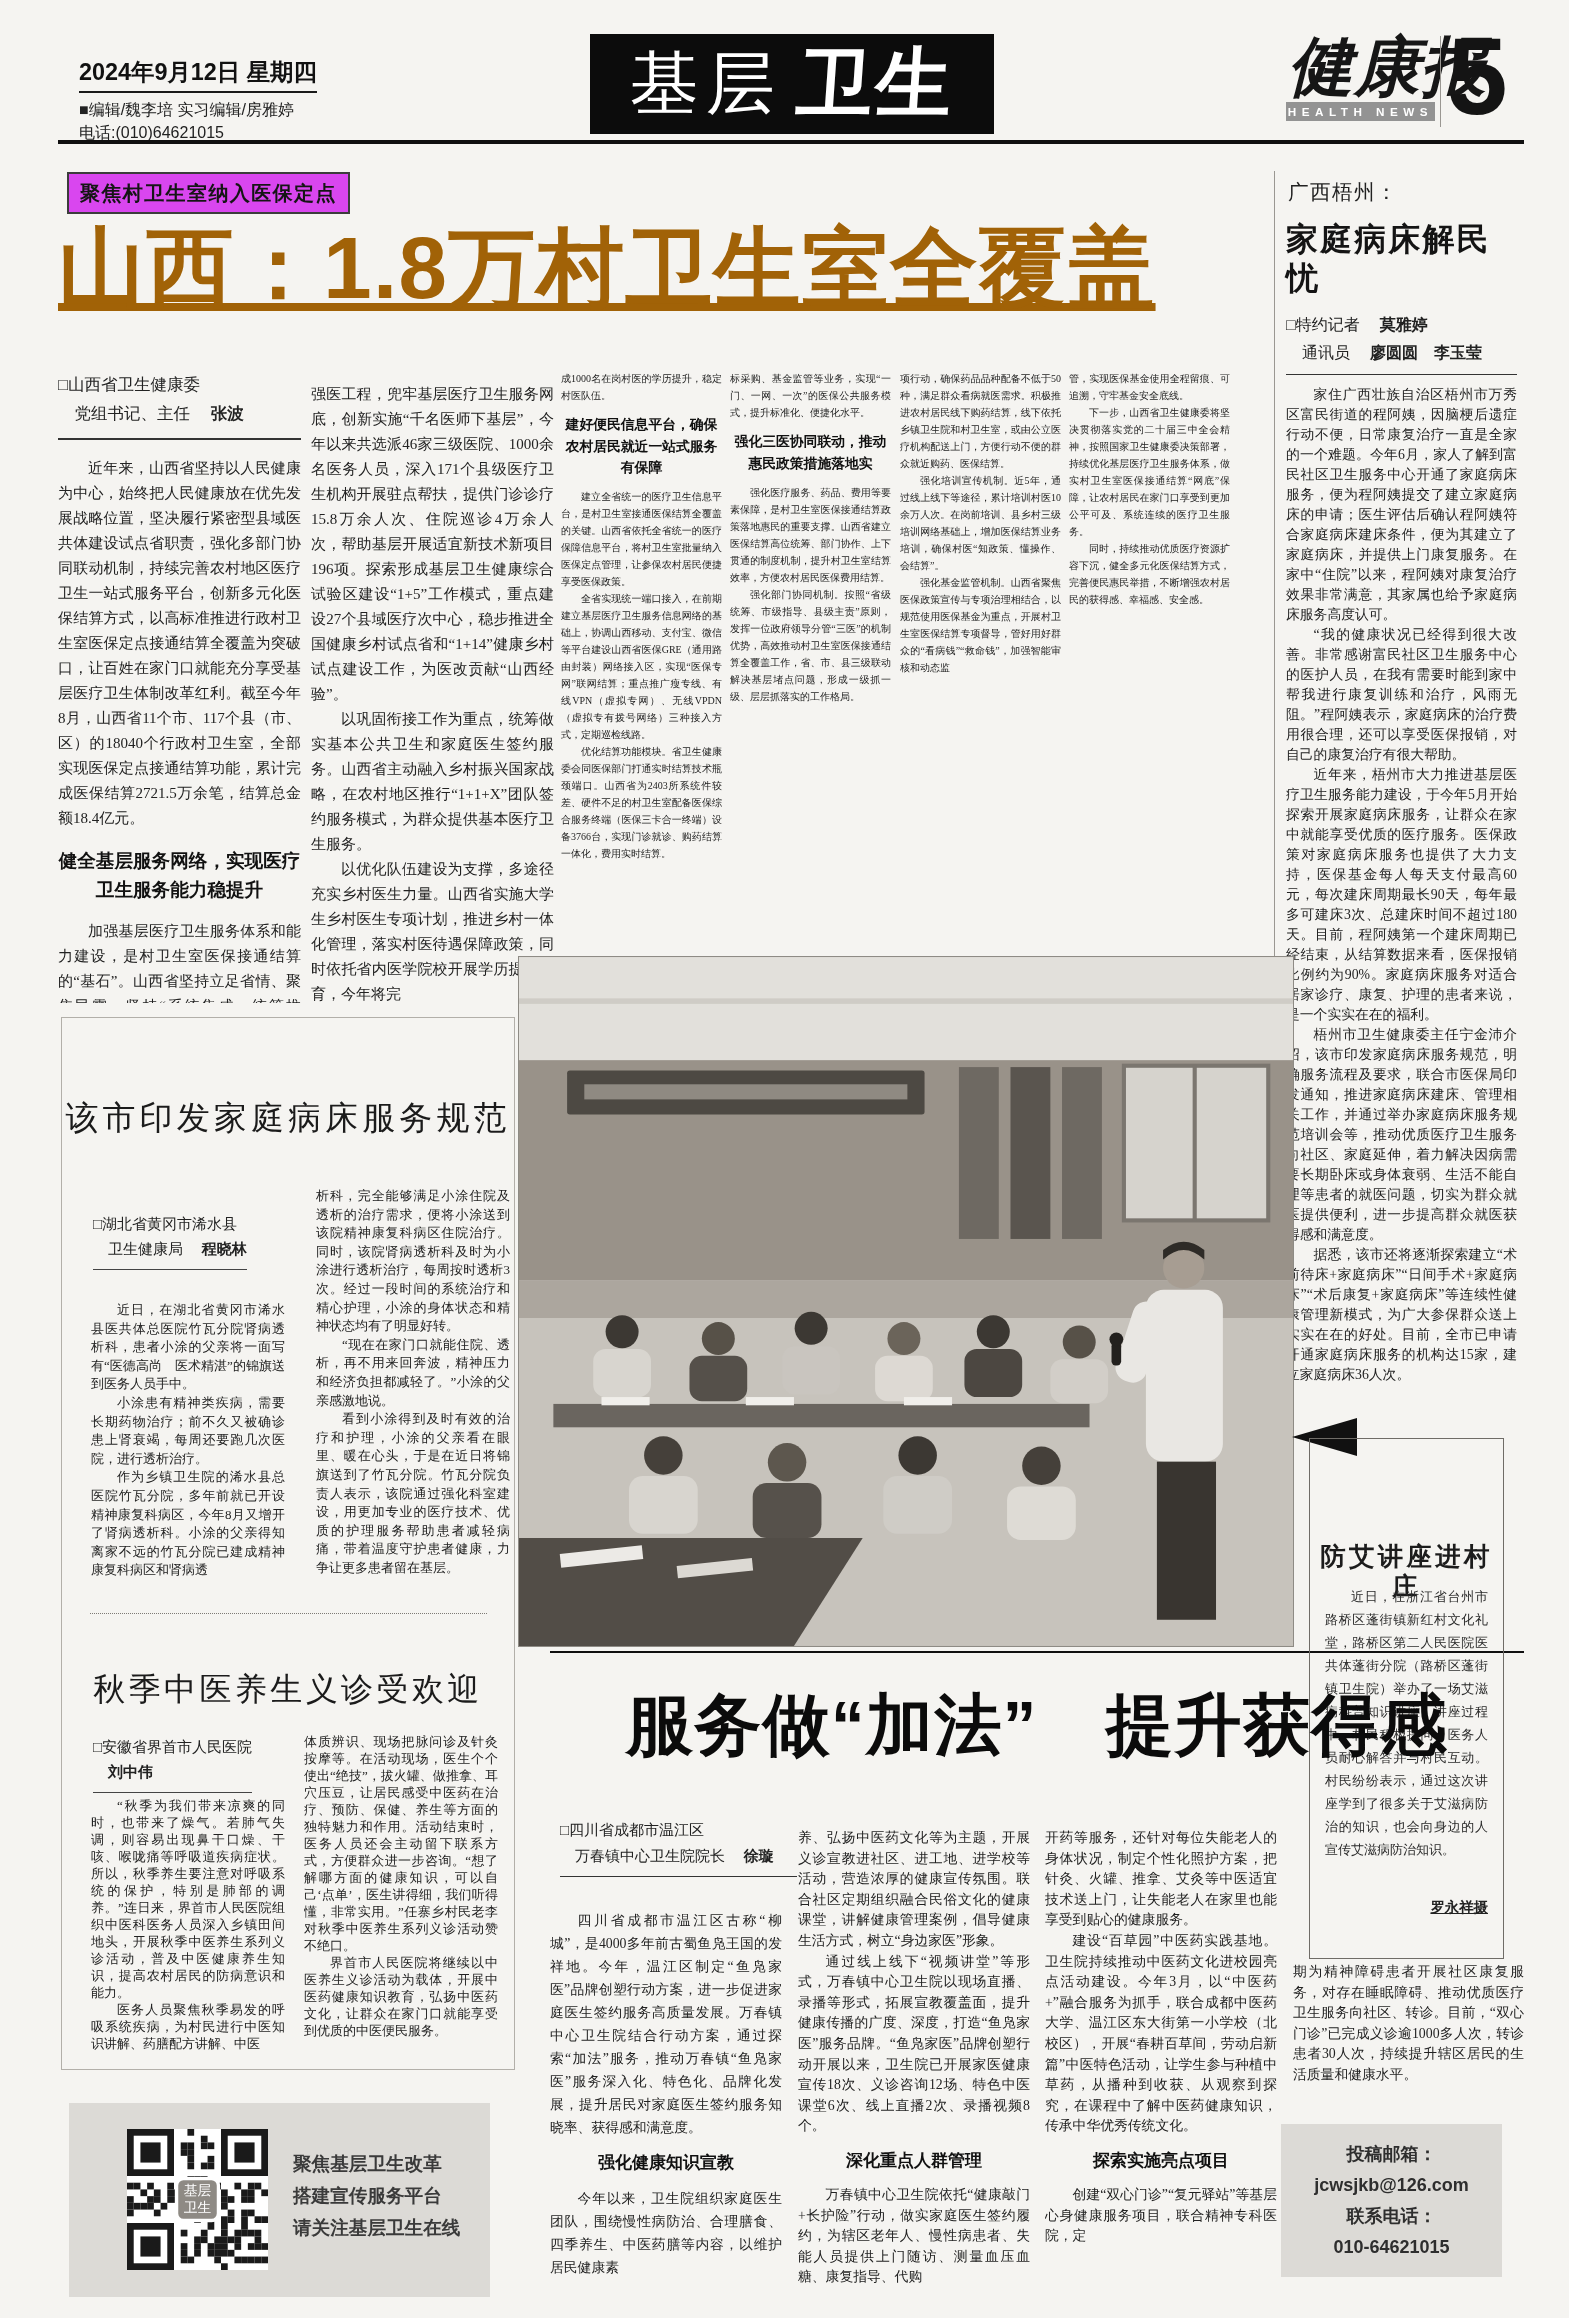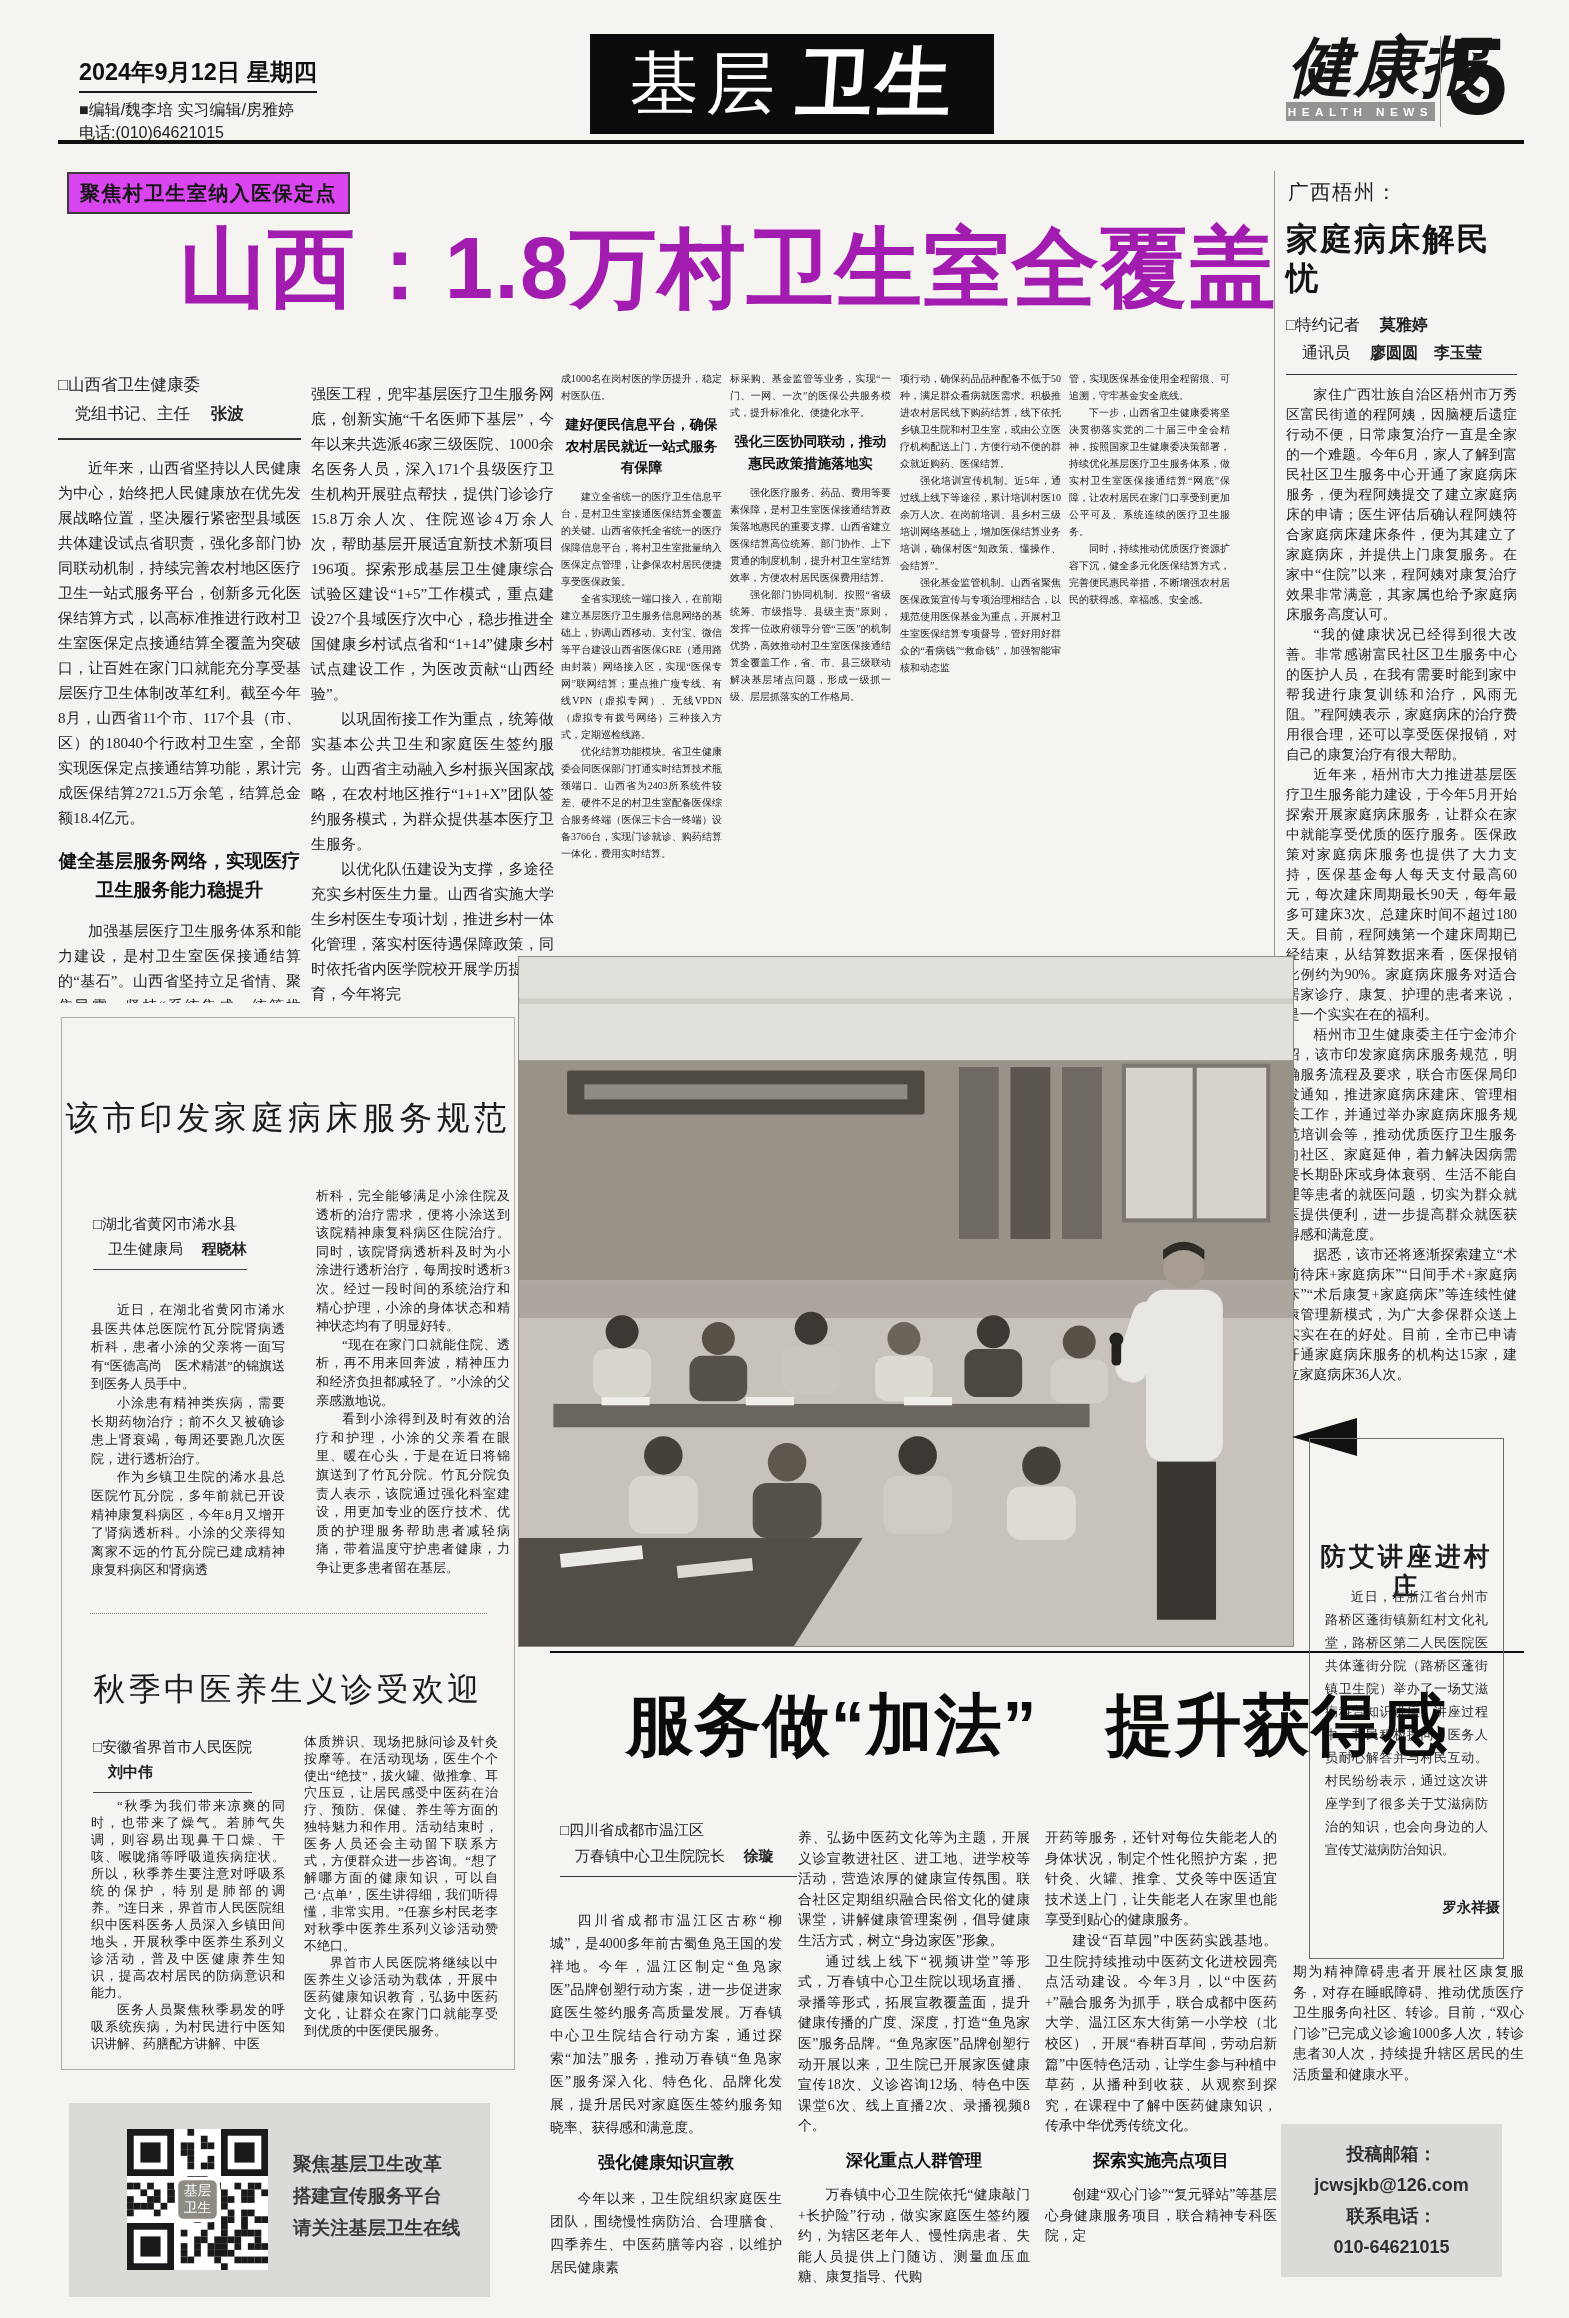--- a/index.html
+++ b/index.html
@@ -15,22 +15,22 @@
   .section-t1{font:500 69px "Liberation Serif",serif;letter-spacing:6.9px;}
   .section-t2{font:900 76px "Liberation Serif",serif;transform:skewX(-4deg);letter-spacing:2.8px;}
   .brand{font:italic 900 65px/69px "Liberation Serif",serif;color:#161616;letter-spacing:1.4px;}
   .brand-bar{background:#939393;color:#fff;font:bold 11.7px/19px "Liberation Sans",sans-serif;
              letter-spacing:5.5px;text-align:center;}
   .pagenum{font:900 109px/109px "Liberation Sans",sans-serif;color:#141414;}
   .hrule{background:#101010;}
   
   .kicker{border:2.1px solid #3c3c3c;padding:5.5px 11px;font:bold 20px "Liberation Serif",serif;
           color:#151515;background:#d946ef;letter-spacing:1.4px;}
-  .main-headline{text-align:right;font:900 87px/96px "Liberation Sans","DejaVu Sans",sans-serif;
-          color:#a21caf;letter-spacing:1.4px;white-space:nowrap;}
+  .main-headline{text-align:left;font:900 87px/96px "Liberation Sans","DejaVu Sans",sans-serif;
+          color:#a16207;letter-spacing:1.4px;white-space:nowrap;text-decoration:underline;}
   .mcol{overflow:hidden;text-align:justify;}
   .mcol-w{width:243px;height:633px;font:15px/25px "Liberation Serif",serif;}
   .mcol-n{width:161px;height:576px;font:10px/17px "Liberation Serif",serif;}
   .bp{margin:0;text-indent:2em;}
   .bp.cont{text-indent:0;}
   .colhead{font-family:"Liberation Sans",sans-serif;font-weight:bold;text-align:center;color:#111;}
   .mcol-w .colhead{font-size:18.6px;line-height:29px;margin:15px 0;}
   .mcol-n .colhead{font-size:13.8px;line-height:21.3px;margin:10.3px 0;}
   .byline-box{border-bottom:2.1px solid #333;padding-bottom:9.6px;margin-bottom:16.5px;
               font:16.5px/29px "Liberation Serif",serif;text-indent:0;}
@@ -249,21 +249,21 @@
       <rect x="230" y="880" width="110" height="18" fill="#dcd9d3" transform="rotate(-6 285 889)"></rect>
     </svg>
   </div>
 
   <div class="abs hrule" style="left:550px;top:1651px;width:974px;height:2.1px;"></div>
 
   <div class="abs fa-arrow" style="left:1292px;top:1418px;"></div>
   <div class="abs fa-box" style="left:1309px;top:1438px;width:193px;height:519px;">
     <div class="abs fa-title" style="left:0;top:102px;width:100%;">防艾讲座进村庄</div>
     <p class="abs fa-body bp" style="left:15px;top:146px;width:163px;margin:0;">近日，在浙江省台州市路桥区蓬街镇新红村文化礼堂，路桥区第二人民医院医共体蓬街分院（路桥区蓬街镇卫生院）举办了一场艾滋病科普知识讲座。讲座过程中，村民积极提问，医务人员耐心解答并与村民互动。村民纷纷表示，通过这次讲座学到了很多关于艾滋病防治的知识，也会向身边的人宣传艾滋病防治知识。</p>
-    <div class="abs fa-credit" style="left:27px;top:459px;width:163px;">罗永祥摄</div>
+    <div class="abs fa-credit" style="left:15px;top:459px;width:163px;text-decoration:underline;">罗永祥摄</div>
   </div>
 
   <div class="abs wj-headline" style="left:550px;top:1687px;width:974px;">服务做“加法”　提升获得感</div>
   <div class="abs" style="left:560px;top:1817px;width:237px;border-bottom:1.4px solid #333;padding-bottom:6.9px;font:15px/26px 'Liberation Serif',serif;">
     <span>□四川省成都市温江区</span><br>
     <span style="padding-left:1em;">万春镇中心卫生院院长</span>
     　<b>徐璇</b>
   </div>
   <div class="abs wjcol c1" style="left:550px;top:1909px;width:232px;height:382px;">
       <p class="bp">四川省成都市温江区古称“柳城”，是4000多年前古蜀鱼凫王国的发祥地。今年，温江区制定“鱼凫家医”品牌创塑行动方案，进一步促进家庭医生签约服务高质量发展。万春镇中心卫生院结合行动方案，通过探索“加法”服务，推动万春镇“鱼凫家医”服务深入化、特色化、品牌化发展，提升居民对家庭医生签约服务知晓率、获得感和满意度。</p>

